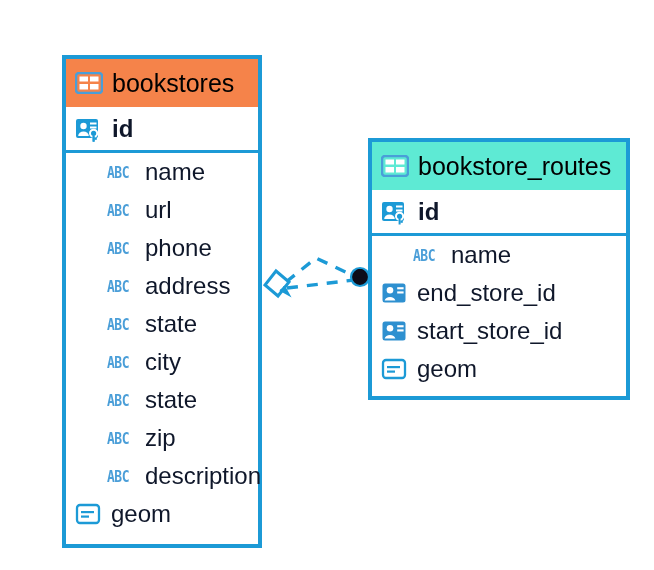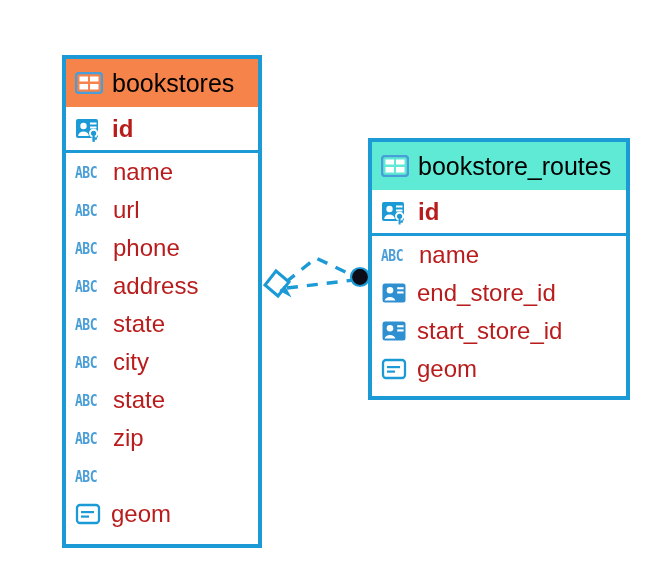--- a/index.html
+++ b/index.html
@@ -66,21 +66,21 @@
     height: 38px;
     padding-left: 9px;
     flex: 0 0 auto;
   }
   .field-row.pk {
     height: 45px;
     border-bottom: 3px solid #1C9AD6;
   }
   .field-name {
     font-size: 24px;
-    color: #b91c1c;
+    color: #0f172a;
     line-height: 1;
     white-space: nowrap;
   }
   .field-row.pk .field-name {
     font-weight: bold;
   }
 
   
   .icon {
     flex: 0 0 auto;
@@ -91,20 +91,21 @@
   .icon-fk      { width: 26px; height: 26px; }
   .icon-geom    { width: 26px; height: 26px; }
 
   .icon-abc {
     flex: 0 0 auto;
     width: 28px;
     height: 26px;
     display: flex;
     align-items: center;
     justify-content: flex-start;
+    margin-left: 32px;
   }
   .abc-text {
     font-family: "DejaVu Sans Mono", monospace;
     font-size: 13px;
     font-weight: bold;
     color: #4a9ed8;
     letter-spacing: -0.5px;
     line-height: 1;
     transform: scaleY(1.15);
   }
@@ -207,20 +208,21 @@
         <span class="icon-abc">
             <span class="abc-text">ABC</span>
           </span>
         <span class="field-name">zip</span>
       </div>
 
       <div class="field-row">
         <span class="icon-abc">
             <span class="abc-text">ABC</span>
           </span>
+        <span class="field-name">description</span>
       </div>
 
       <div class="field-row">
         <svg class="icon icon-geom" viewBox="0 0 26 26">
           <rect x="2" y="4" width="22" height="18" rx="3" fill="none" stroke="#1C9AD6" stroke-width="2.3"></rect>
           <rect x="6" y="10" width="13" height="2.2" fill="#1C9AD6"></rect>
           <rect x="6" y="14.5" width="8" height="2.2" fill="#1C9AD6"></rect>
         </svg>
         <span class="field-name">geom</span>
       </div>

